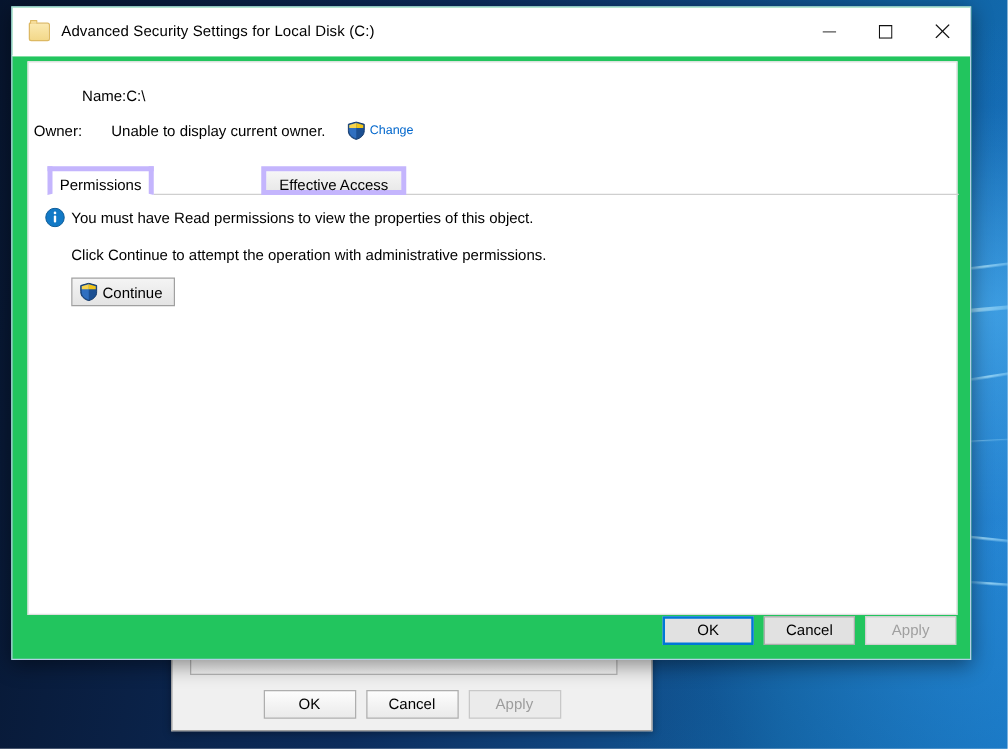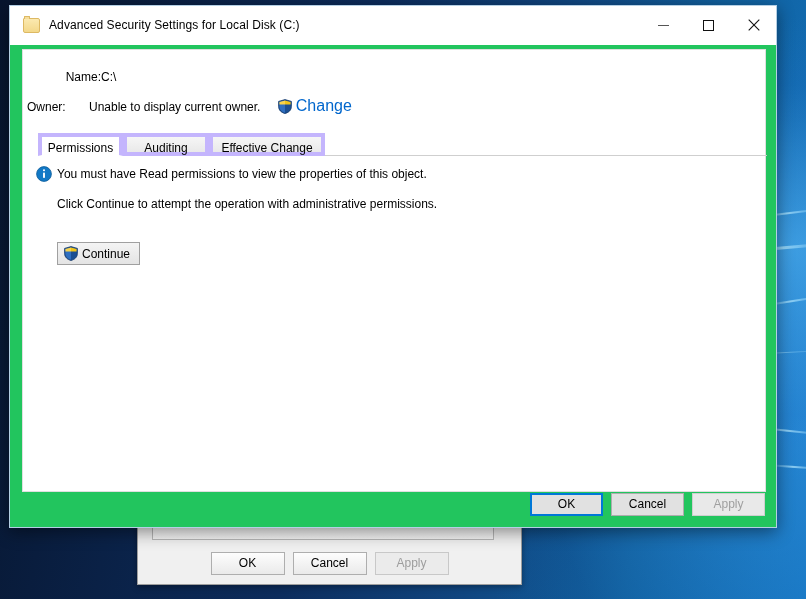--- a/index.html
+++ b/index.html
@@ -188,21 +188,21 @@
     vertical-align: -3px;
   }
   .shield {
     width: 14px;
     height: 15px;
     flex: none;
     margin-right: 4px;
   }
   #change-link {
     color: #0066cc;
-    font-size: 16px;
+    font-size: 10px;
     text-decoration: none;
     cursor: pointer;
   }
 
   
   #tabstrip {
     position: absolute;
     left: 15px;
     top: 83px;
     right: 0;
@@ -274,21 +274,20 @@
     top: 172px;
     height: 23px;
     padding: 0 9px 0 6px;
     display: inline-flex;
     align-items: center;
     background: linear-gradient(#f4f4f4, #e4e4e4);
     border: 1px solid #a0a0a0;
     font-size: 12px;
     color: #000;
     box-sizing: border-box;
-    margin-top: 20px;
   }
   #continue-button .shield { margin-right: 4px; }
 
   
   #footer {
     position: absolute;
     right: 11px;
     bottom: 11px;
     display: flex;
     gap: 8px;
@@ -378,22 +377,21 @@
           <path d="M7 1.4 L12.6 3.0 L12.6 5.4 L7 5.4 Z" fill="#f0c419"></path>
           <path d="M1.4 3.0 L7 1.4 L7 5.4 L1.4 5.4 Z" fill="#f7d34d"></path>
         </svg>
         <a id="change-link">Change</a>
       </span>
     </div>
 
     <div id="tabstrip">
       <div id="tab-baseline"></div>
       <div class="tab active" id="tab-permissions">Permissions</div>
-      <div class="tab" id="tab-auditing">Auditing</div>
-      <div class="tab" id="tab-effective">Effective Change</div>
+      <div class="tab" id="tab-effective">Effective Access</div>
     </div>
 
     <div id="info-row">
       <svg id="info-icon" viewBox="0 0 16 16">
         <circle cx="8" cy="8" r="7.4" fill="#1279c6" stroke="#0d5c99" stroke-width="0.8"></circle>
         <circle cx="8" cy="4.3" r="1.05" fill="#ffffff"></circle>
         <rect x="7.05" y="6.4" width="1.9" height="5.6" rx="0.8" fill="#ffffff"></rect>
       </svg>
       <div id="info-text">You must have Read permissions to view the properties of this object.</div>
     </div>

